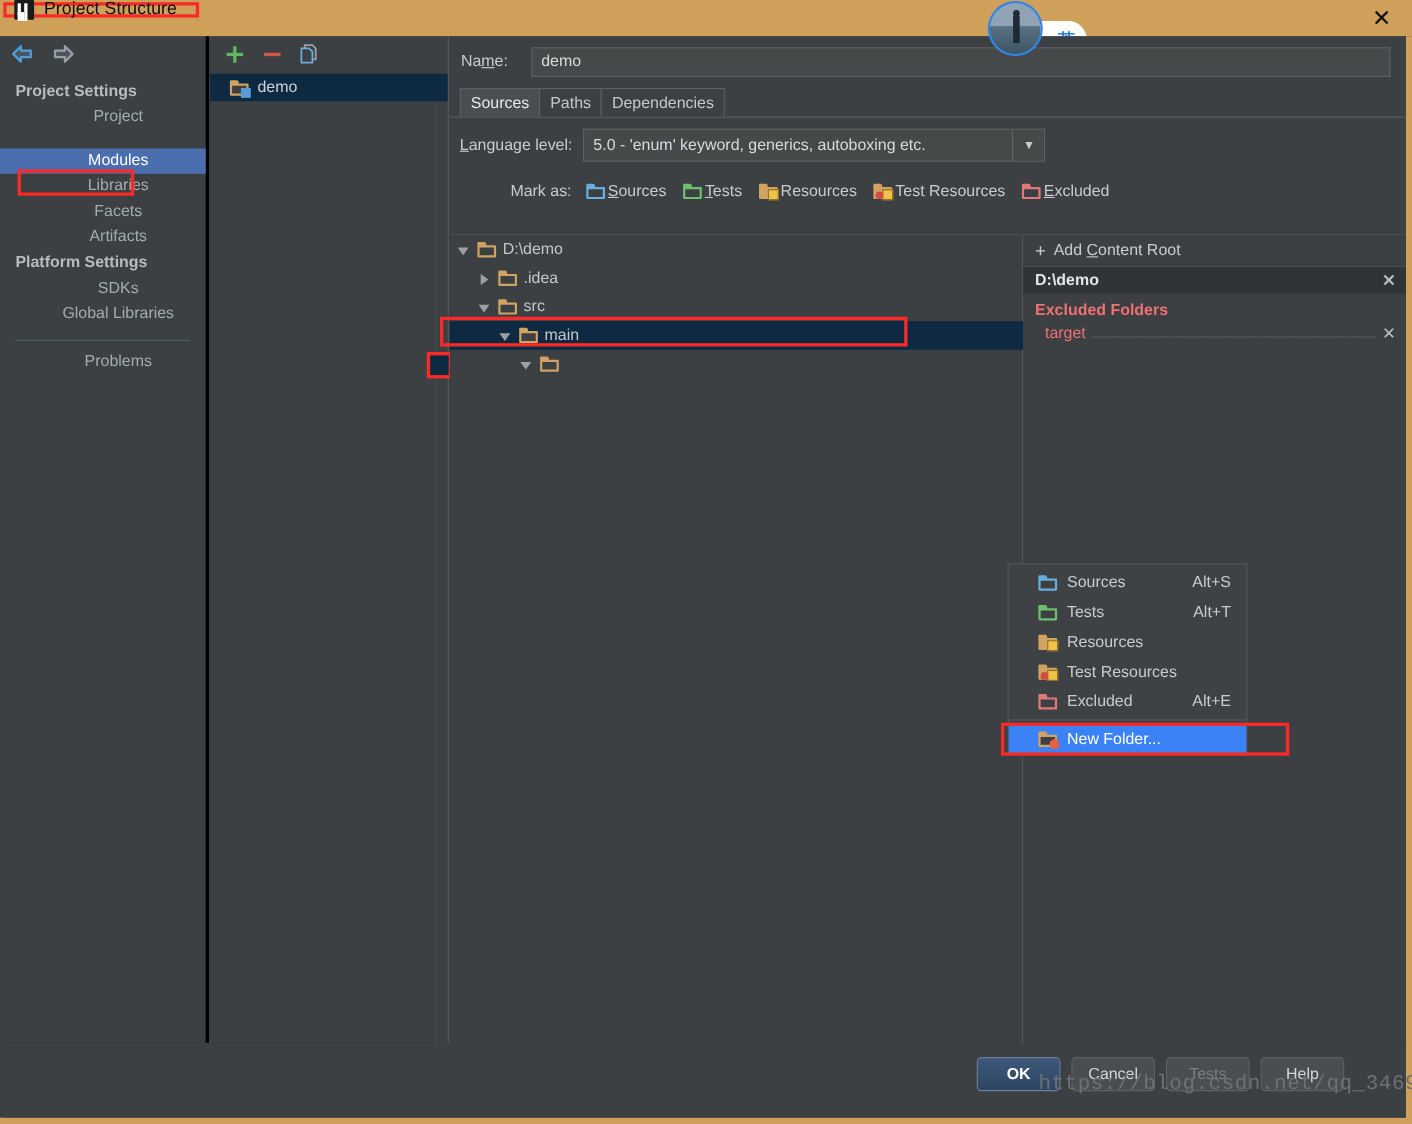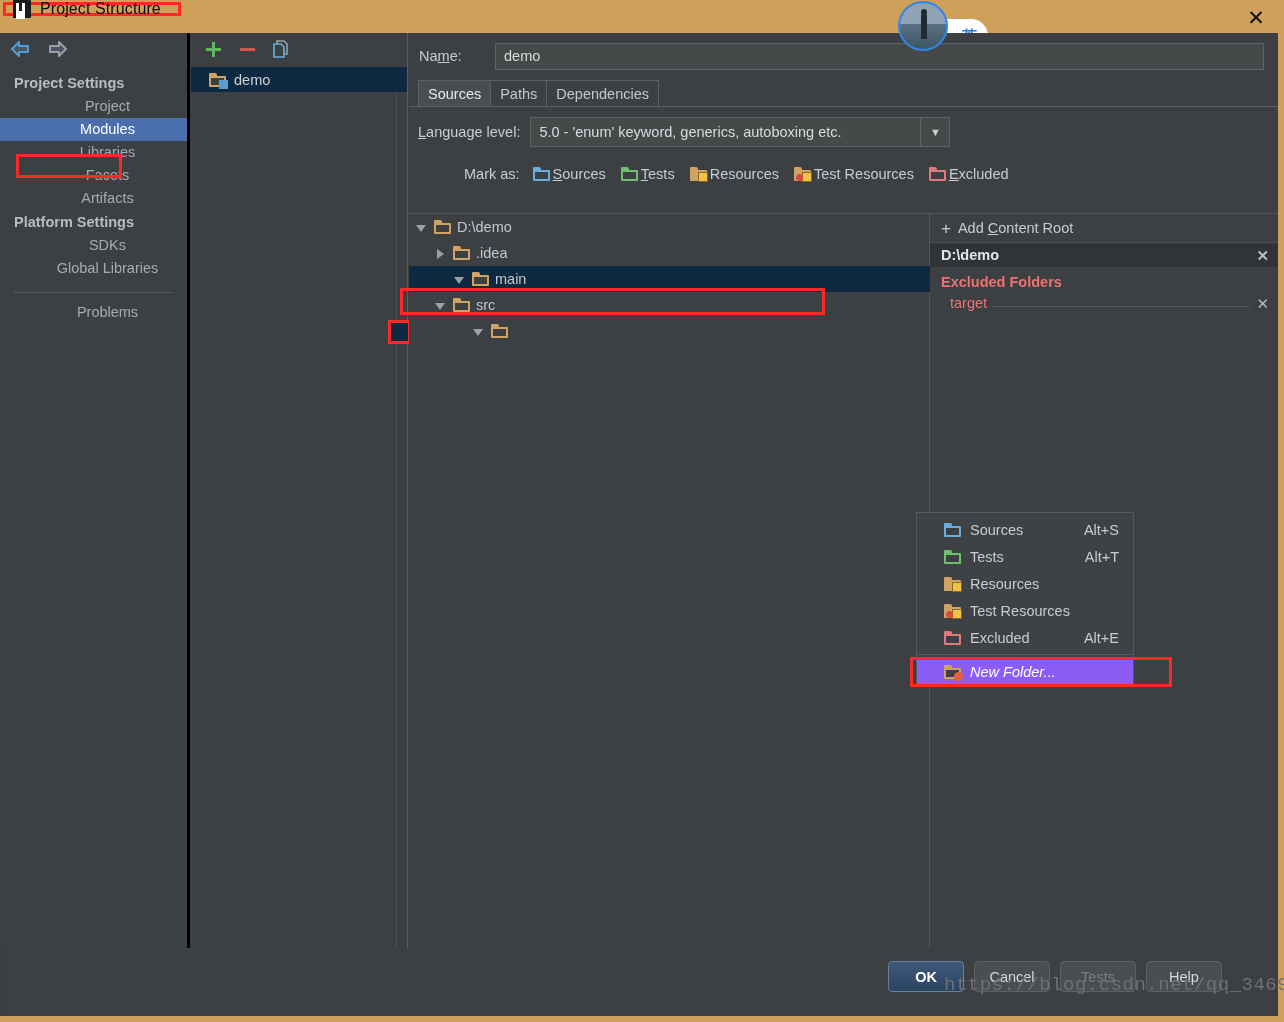--- a/index.html
+++ b/index.html
@@ -102,21 +102,21 @@
     font-size: 14.5px; font-weight: bold; color: #b8bcbf;
     padding: 4px 0 4px 14px;
   }
   .side-item {
     font-size: 14.5px; color: #a6abae;
     padding: 3px 0 3px 28px; height: 23px; line-height: 17px;
     position: relative;
     text-align: center;
   }
   .side-item.selected {
-    background: #4b6eaf; color: #ffffff;
+    background: #4b6eaf; color: #ffffff; margin-top: 17px;
   }
   #modules-hl {
     position: absolute; left: 16px; top: 121px; width: 106px; height: 24px;
     border: 3px solid #fb2a28; pointer-events: none;
   }
   #side-divider {
     margin: 12px 14px 8px 14px; height: 1px; background: #555a5d;
   }
 
   
@@ -147,21 +147,21 @@
     position: absolute; left: 205px; top: 60px; width: 1px; height: 855px;
     background: #4b4f52;
   }
 
   
   #main {
     position: absolute; left: 409px; top: 0; width: 869px; height: 915px;
     background: #3c4043;
   }
   #name-row {
-    display: flex; align-items: center; height: 46px; padding: 0 14px 0 10px; gap: 20px;
+    display: flex; align-items: center; height: 46px; padding: 0 14px 0 10px; gap: 8px;
   }
   #name-label { font-size: 14.5px; color: #c8ccce; width: 56px; }
   #name-label u { text-decoration: underline; }
   #name-input {
     flex: 1; height: 27px; background: #45494a; border: 1px solid #5e6366;
     color: #d8dbdd; font-size: 14.5px; font-family: "Liberation Sans", sans-serif;
     padding: 0 8px;
   }
   #tabs {
     display: flex; align-items: flex-end; height: 27px; margin-left: 9px;
@@ -319,21 +319,21 @@
   }
   .ctx-item {
     height: 27px; display: flex; align-items: center; gap: 9px;
     padding-left: 27px; padding-right: 14px;
     font-size: 14.5px; color: #c8ccce; position: relative;
   }
   .ctx-item .shortcut {
     margin-left: auto; color: #c8ccce;
   }
   .ctx-sep { height: 1px; background: #555a5d; margin: 3px 0; }
-  .ctx-item.highlight { background: #8b5cf6; color: #ffffff; font-style: italic; }
+  .ctx-item.highlight { background: #3b82f6; color: #ffffff; }
   #newfolder-hl {
     position: absolute; left: -7px; top: 144px; width: 262px; height: 30px;
     border: 3px solid #fb2a28; pointer-events: none; z-index: 25;
   }
 
   
   #btnbar {
     position: absolute; left: 2px; top: 916px; width: 1276px; height: 67px;
     background: #3c4043;
   }
@@ -539,35 +539,35 @@
             <span>D:\demo</span>
           </div>
           <div class="tree-row" style="padding-left:25px">
             <span class="tw collapsed"></span>
             <span class="folder tan">
                 <span class="tab-top"></span>
                 <span class="body"></span>
               </span>
             <span>.idea</span>
           </div>
+          <div class="tree-row" style="padding-left:25px">
+            <span class="tw expanded"></span>
+            <span class="folder tan">
+                <span class="tab-top"></span>
+                <span class="body"></span>
+              </span>
+            <span>src</span>
+          </div>
           <div class="tree-row selected" style="padding-left:44px; width:521px">
             <span class="tw expanded"></span>
             <span class="folder tan">
                 <span class="tab-top"></span>
                 <span class="body"></span>
               </span>
             <span>main</span>
-          </div>
-          <div class="tree-row" style="padding-left:25px">
-            <span class="tw expanded"></span>
-            <span class="folder tan">
-                <span class="tab-top"></span>
-                <span class="body"></span>
-              </span>
-            <span>src</span>
           </div>
           <div class="tree-row" style="padding-left:63px">
             <span class="tw expanded"></span>
             <span class="folder tan">
                 <span class="tab-top"></span>
                 <span class="body"></span>
               </span>
             <span></span>
           </div>
 

